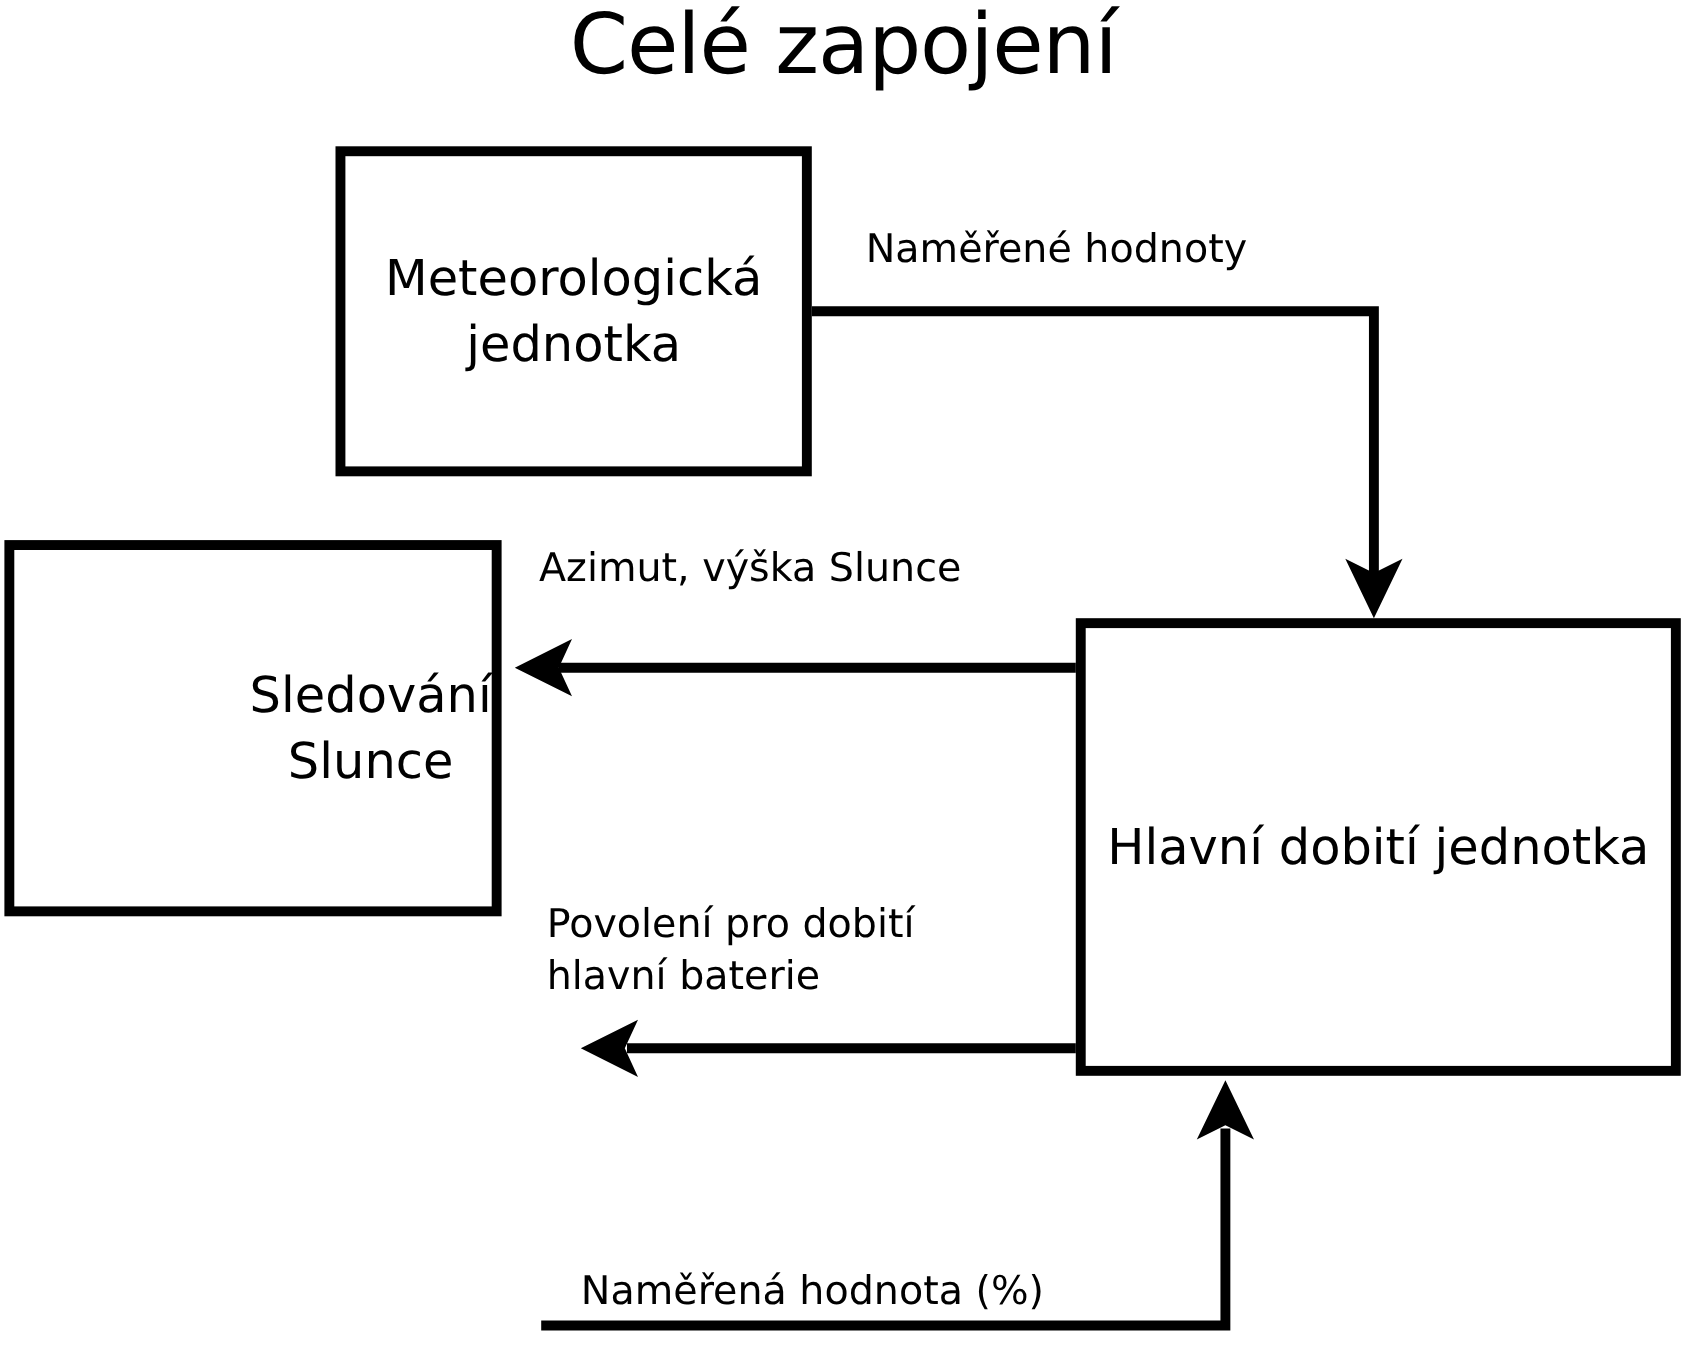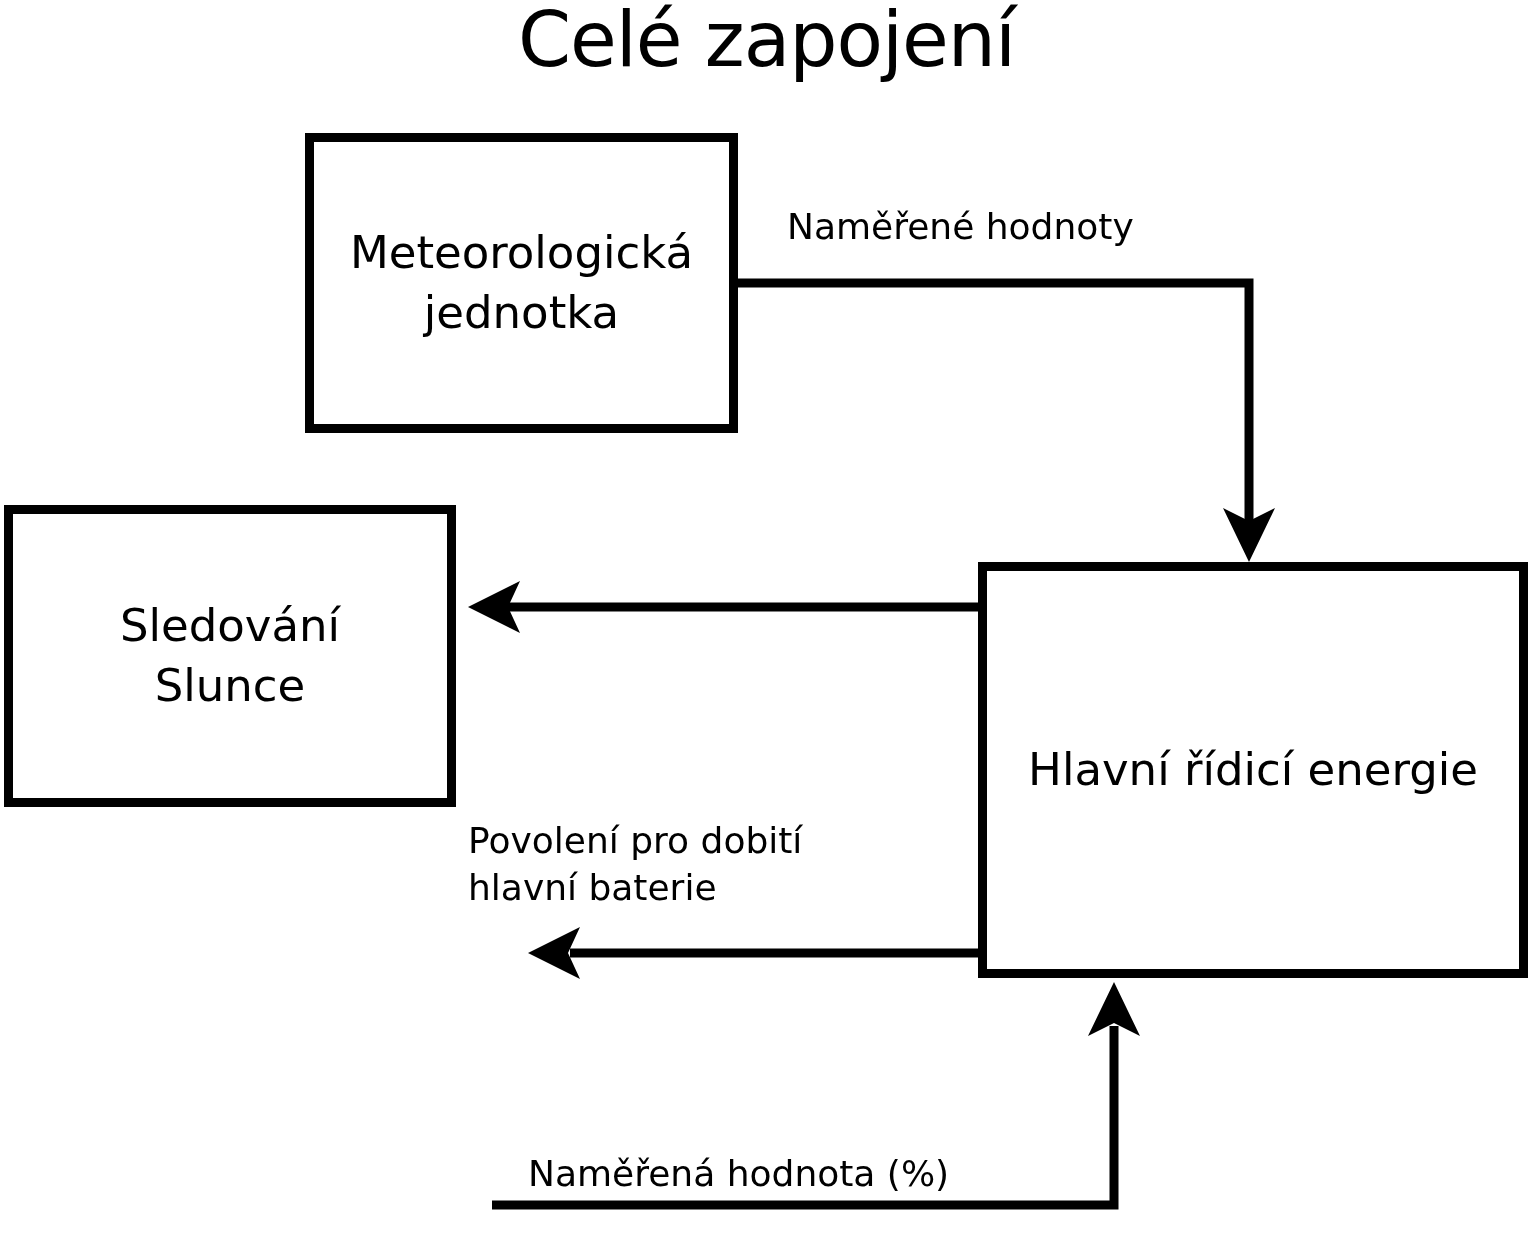--- a/index.html
+++ b/index.html
@@ -28,26 +28,26 @@
     text-align:center;
   }
   .node-label {
     font-size:45px; line-height:1.33; white-space:pre-line; color:var(--ink);
   }
   .edge-label {
     position:absolute; font-size:36px; line-height:1.3;
     white-space:pre-line; color:var(--ink);
   }
   #node-meteo     { left:305px; top:133px; width:433px; height:300px; }
-  #node-sledovani { left:4px;   top:505px; width:452px; height:302px; }
+  #node-sledovani { left:4px;   top:491px; width:452px; height:342px;justify-content:flex-end; }
   #node-mereni    { left:119px; top:932px; width:352px; height:298px; }
   #node-hlavni    { left:978px; top:562px; width:550px; height:416px; }
   #label-namerene { left:787px; top:204px; }
   #label-azimut   { left:490px; top:494px; }
-  #label-povoleni { left:468px; top:818px; text-align:left; }
+  #label-povoleni { left:497px; top:818px; text-align:left; }
   #label-namerena { left:528px; top:1131px;margin-top:20px; }
 </style>
 </head>
 <body>
 
 <div class="stage">
 
   <h1 class="title">Celé zapojení</h1>
 
   <svg class="wires" viewBox="0 0 1533 1233" xmlns="http://www.w3.org/2000/svg">
@@ -70,24 +70,25 @@
 jednotka</span>
   </div>
 
   <div class="node" id="node-sledovani">
     <span class="node-label">Sledování
 Slunce</span>
   </div>
 
 
   <div class="node" id="node-hlavni">
-    <span class="node-label">Hlavní řídicí energie</span>
+    <span class="node-label">Hlavní dobití jednotka</span>
   </div>
 
   <div class="edge-label" id="label-namerene">Naměřené hodnoty</div>
 
+  <div class="edge-label" id="label-azimut">Azimut, výška Slunce</div>
 
   <div class="edge-label" id="label-povoleni">Povolení pro dobití
 hlavní baterie</div>
 
   <div class="edge-label" id="label-namerena">Naměřená hodnota (%)</div>
 
 </div>
 
 </body></html>

